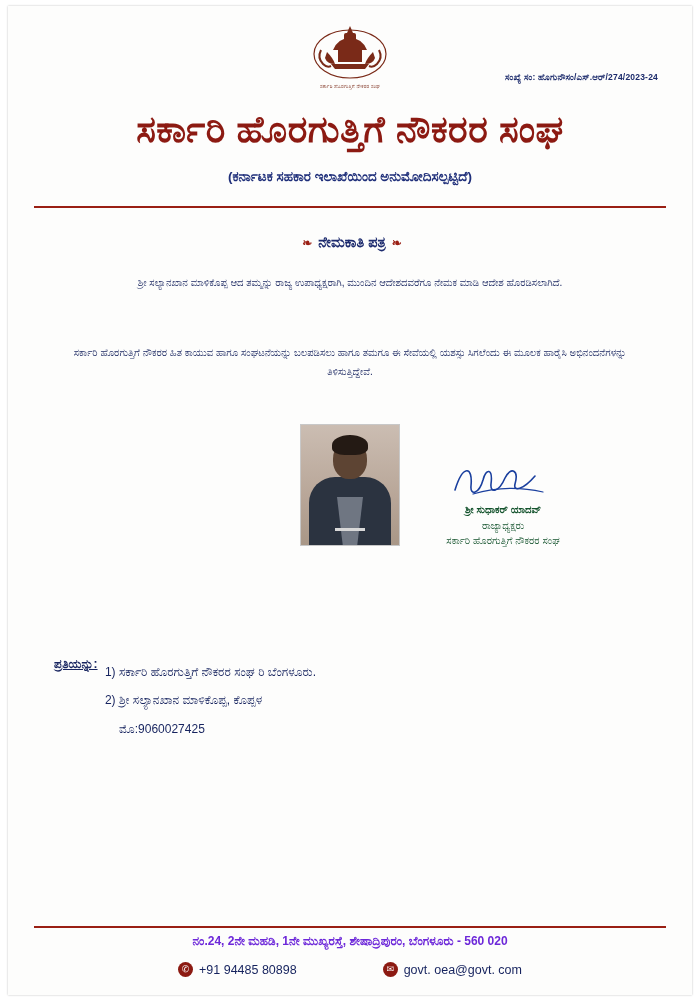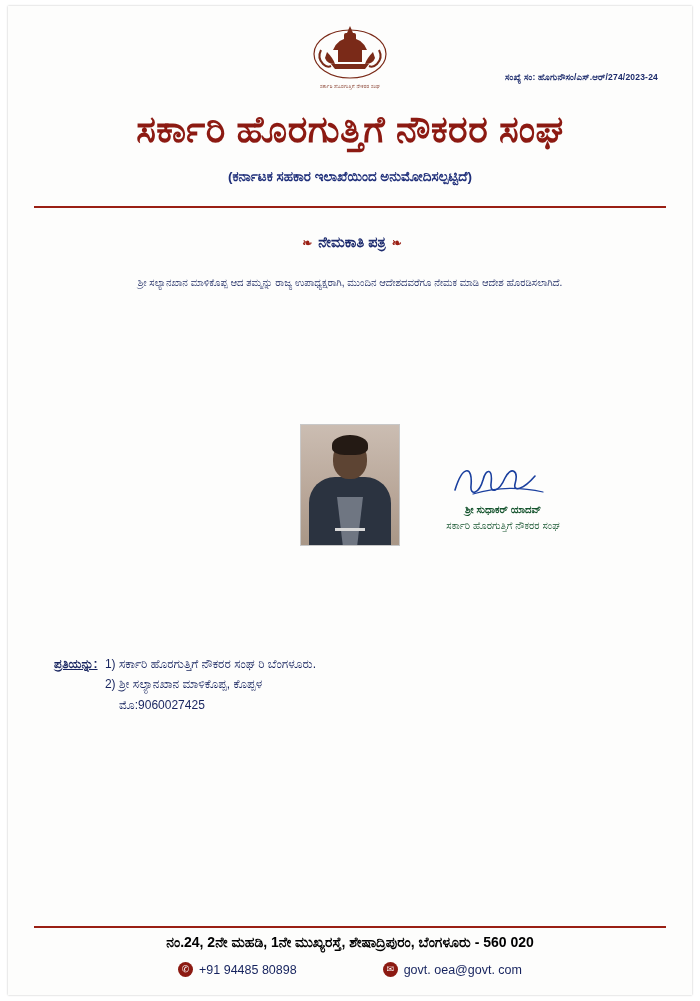--- a/index.html
+++ b/index.html
@@ -204,38 +204,38 @@
   }
   .copies .lbl {
     font-weight: bold;
     text-decoration: underline;
   }
   .copies-list {
     display: inline-block;
     vertical-align: top;
     margin-left: 4px;
   }
-  .copies-list div { white-space: nowrap; }
+  .copies-list div { white-space: nowrap; margin-top: 8px; }
   .copies .indent { padding-left: 14px; }
 
   
   .footer-rule {
     position: absolute;
     left: 26px; right: 26px;
     top: 920px;
     height: 2px;
     background: #9a1f14;
   }
   .footer-addr {
     position: absolute;
     left: 0; right: 0;
     top: 928px;
     text-align: center;
-    font-size: 14px;
-    color: #000000;
+    font-size: 12px;
+    color: #6d28d9;
     font-weight: bold;
   }
   .footer-contacts {
     position: absolute;
     left: 0; right: 0;
     top: 956px;
     display: flex;
     justify-content: center;
     gap: 86px;
     font-size: 12.5px;
@@ -286,38 +286,40 @@
       <div class="org-sub">(ಕರ್ನಾಟಕ ಸಹಕಾರ ಇಲಾಖೆಯಿಂದ ಅನುಮೋದಿಸಲ್ಪಟ್ಟಿದೆ)</div>
     </div>
 
     <div class="rule"></div>
 
     <div class="doc-heading">
       <span class="orn">❧</span><span>ನೇಮಕಾತಿ ಪತ್ರ</span><span class="orn">❧</span>
     </div>
 
     <div class="para para-1">ಶ್ರೀ ಸಲ್ಯಾನಖಾನ ಮಾಳಿಕೊಪ್ಪ ಆದ ತಮ್ಮನ್ನು ರಾಜ್ಯ ಉಪಾಧ್ಯಕ್ಷರಾಗಿ, ಮುಂದಿನ ಆದೇಶದವರೆಗೂ ನೇಮಕ ಮಾಡಿ ಆದೇಶ ಹೊರಡಿಸಲಾಗಿದೆ.</div>
+    <div class="para para-2">ಸರ್ಕಾರಿ ಹೊರಗುತ್ತಿಗೆ ನೌಕರರ ಹಿತ ಕಾಯುವ ಹಾಗೂ ಸಂಘಟನೆಯನ್ನು ಬಲಪಡಿಸಲು ಹಾಗೂ ತಮಗೂ ಈ ಸೇವೆಯಲ್ಲಿ ಯಶಸ್ಸು ಸಿಗಲೆಂದು ಈ ಮೂಲಕ ಹಾರೈಸಿ ಅಭಿನಂದನೆಗಳನ್ನು ತಿಳಿಸುತ್ತಿದ್ದೇವೆ.</div>
 
     <div class="photo-frame">
       <div class="bg"></div>
       <div class="ph-body"></div>
       <div class="ph-shirt"></div>
       <div class="ph-lanyard"></div>
       <div class="ph-head"></div>
       <div class="ph-hair"></div>
     </div>
 
     <div class="sign-area">
       <div class="signature">
         <svg width="120" height="44" viewBox="0 0 120 44">
           <path d="M12 32 C20 6, 30 8, 28 28 C27 38, 36 36, 40 22 C43 10, 50 10, 48 26 C47 36, 56 34, 62 20 C68 8, 76 12, 72 26 C70 34, 80 32, 92 18" fill="none" stroke="#1a3f9e" stroke-width="1.6" stroke-linecap="round"></path>
           <path d="M30 36 C50 30, 74 28, 100 34" fill="none" stroke="#1a3f9e" stroke-width="1.2" stroke-linecap="round"></path>
         </svg>
       </div>
       <div class="sign-line sign-name">ಶ್ರೀ ಸುಧಾಕರ್ ಯಾದವ್</div>
+      <div class="sign-line">ರಾಜ್ಯಾಧ್ಯಕ್ಷರು</div>
       <div class="sign-line">ಸರ್ಕಾರಿ ಹೊರಗುತ್ತಿಗೆ ನೌಕರರ ಸಂಘ</div>
     </div>
 
     <div class="copies">
       <span class="lbl">ಪ್ರತಿಯನ್ನು:</span>
       <span class="copies-list">
         <div>1) ಸರ್ಕಾರಿ ಹೊರಗುತ್ತಿಗೆ ನೌಕರರ ಸಂಘ ರಿ ಬೆಂಗಳೂರು.</div>
         <div>2) ಶ್ರೀ ಸಲ್ಯಾನಖಾನ ಮಾಳಿಕೊಪ್ಪ, ಕೊಪ್ಪಳ</div>
         <div class="indent">ಮೊ:9060027425</div>
       </span>

